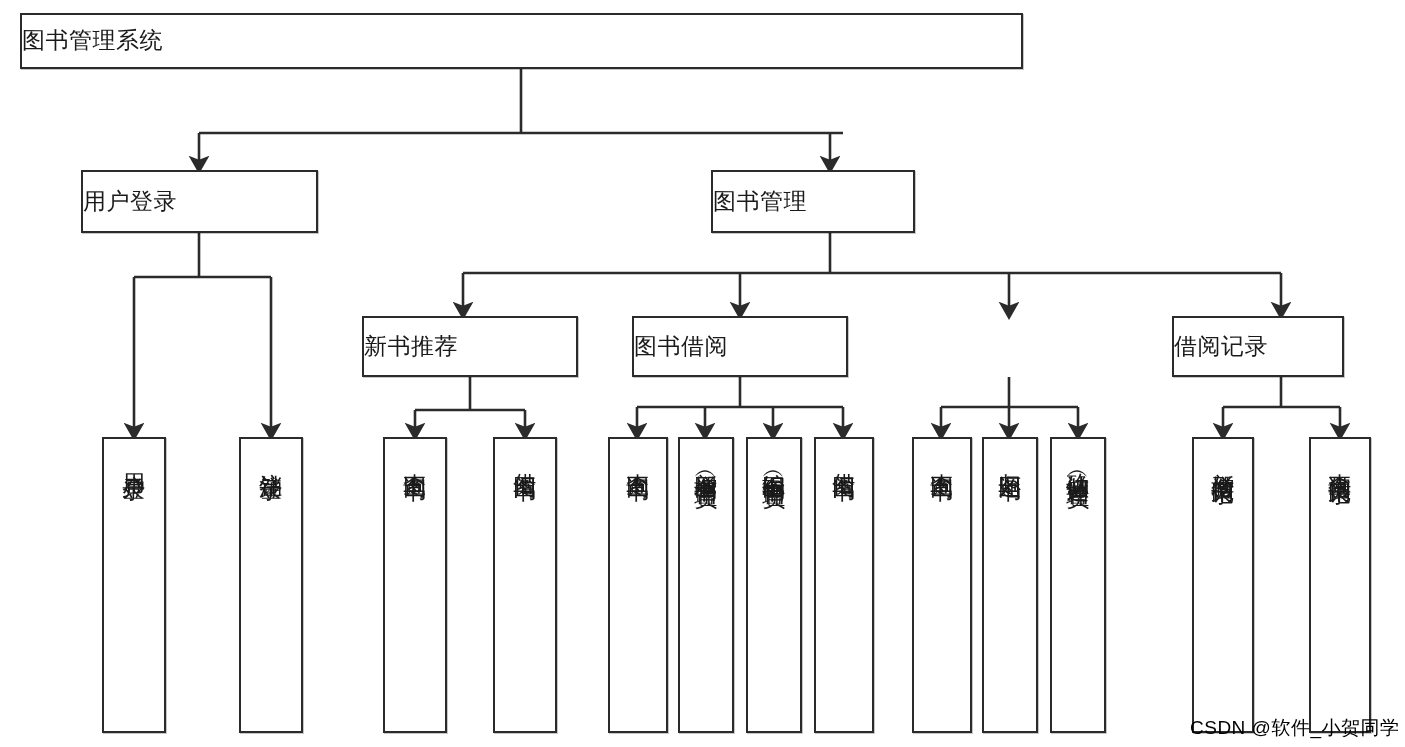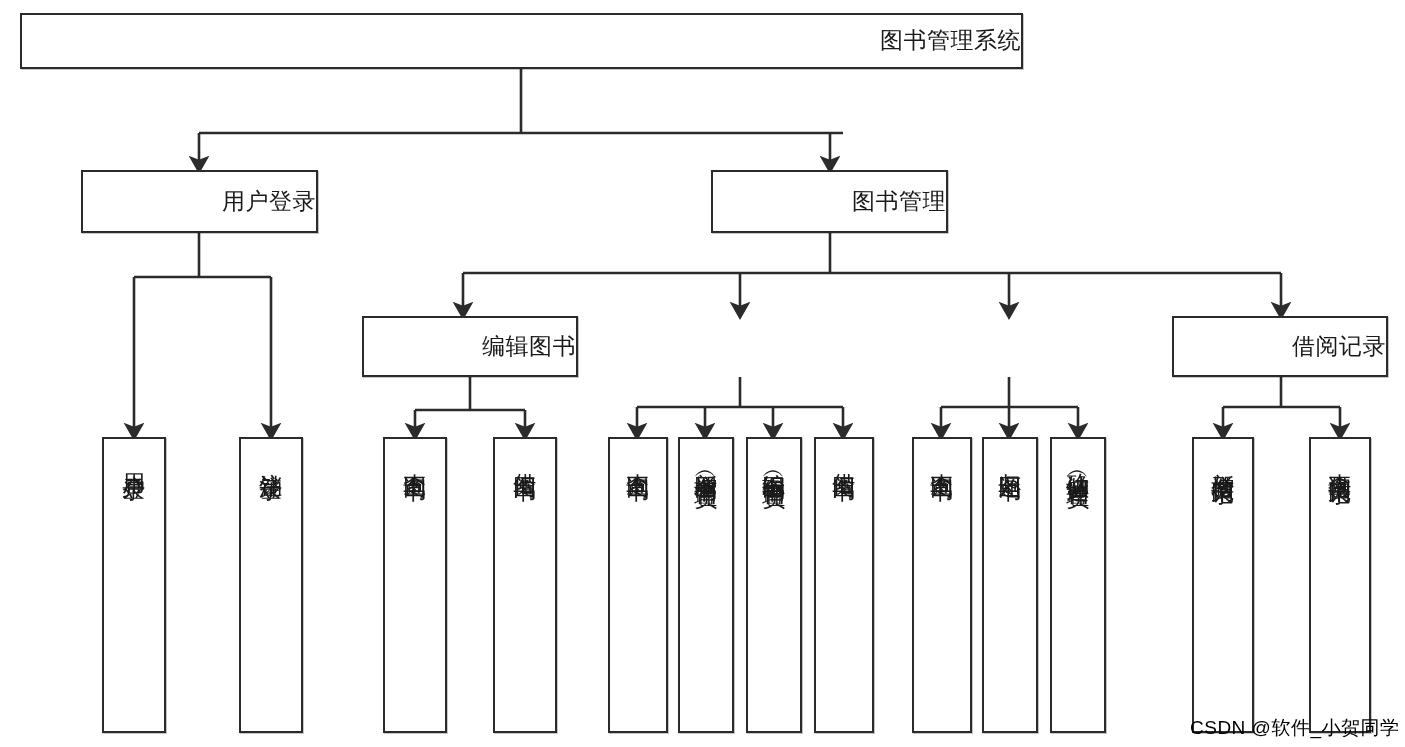--- a/index.html
+++ b/index.html
@@ -25,21 +25,21 @@
     height: 747px;
     pointer-events: none;
   }
   .node {
     position: absolute;
     box-sizing: border-box;
     border: 2px solid #2b2b2b;
     background: #ffffff;
     display: flex;
     align-items: center;
-    justify-content: flex-end;
+    justify-content: flex-start;
     color: #1a1a1a;
     box-shadow: 1px 1px 0 rgba(0,0,0,0.22);
   }
   .node .label {
     font-size: 23px;
     line-height: 1.18;
     letter-spacing: 0.5px;
     white-space: nowrap;
   }
   .node.vertical {
@@ -119,28 +119,31 @@
     </g>
   </svg>
 
   <div class="node" style="left:20px; top:13px; width:1003px; height:56px;">
     <span class="label">图书管理系统</span>
   </div>
 
   <div class="node" style="left:81px; top:170px; width:237px; height:63px;">
     <span class="label">用户登录</span>
   </div>
-  <div class="node" style="left:711px; top:170px; width:237px; height:63px;">
+  <div class="node" style="left:711px; top:170px; width:204px; height:63px;">
     <span class="label">图书管理</span>
   </div>
 
   <div class="node" style="left:362px; top:316px; width:216px; height:61px;">
-    <span class="label">编辑图书</span>
+    <span class="label">新书推荐</span>
   </div>
-  <div class="node" style="left:1172px; top:316px; width:216px; height:61px;">
+  <div class="node" style="left:632px; top:316px; width:216px; height:61px;">
+    <span class="label">图书借阅</span>
+  </div>
+  <div class="node" style="left:1172px; top:316px; width:172px; height:61px;">
     <span class="label">借阅记录</span>
   </div>
 
   <div class="node vertical" style="left:102px; top:437px; width:64px; height:296px;">
     <span class="label">用户登录</span>
   </div>
   <div class="node vertical" style="left:239px; top:437px; width:64px; height:296px;">
     <span class="label">注销登录</span>
   </div>
 

